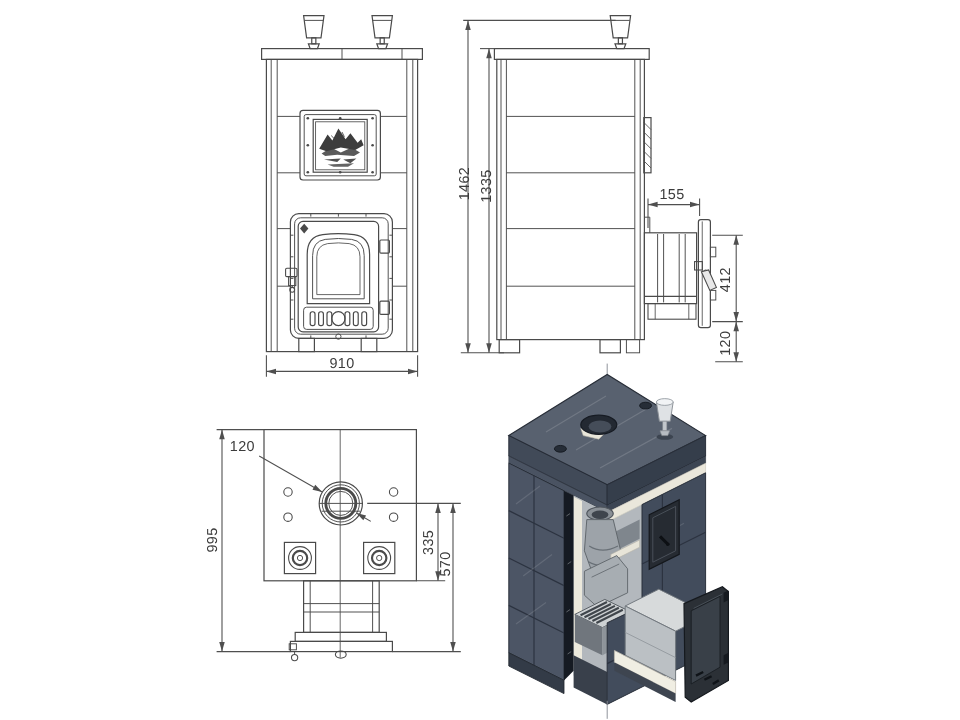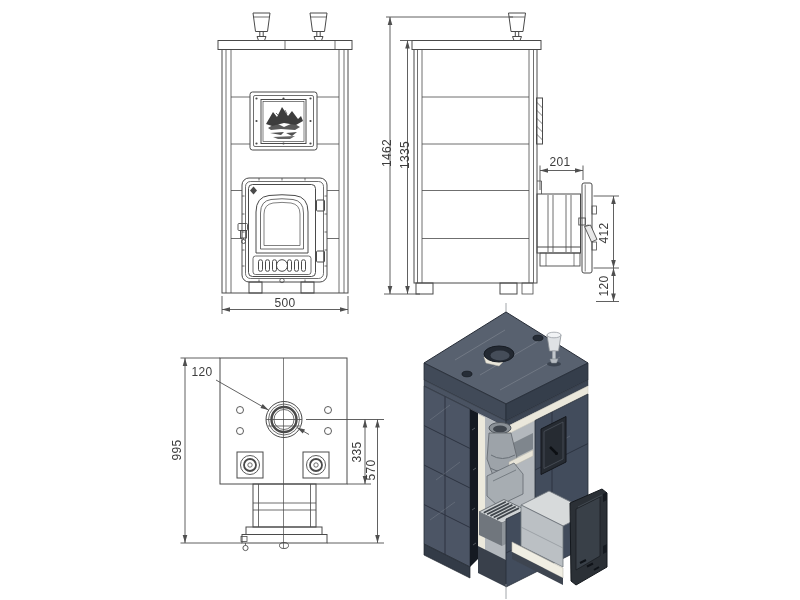--- a/index.html
+++ b/index.html
@@ -335,24 +335,24 @@
         <line x1="587" y1="566.5" x2="593" y2="563.5"></line>
         <line x1="594" y1="570" x2="599" y2="567"></line>
       </g>
       <polygon points="603,494 607,492 607,500 603,502" fill="#161a20"></polygon>
       <polygon points="603,546 607,544 607,552 603,554" fill="#161a20"></polygon>
     </g>
     <line x1="506" y1="584" x2="506" y2="599" stroke="#8a8f96" stroke-width="0.8"></line>
   </g>
 </svg>
 
-<div class="dim-label" style="left:255px;top:295.5px">500</div>
+<div class="dim-label" style="left:255px;top:295.5px">910</div>
 <div class="dim-label rot" style="left:357px;top:146px">1462</div>
 <div class="dim-label rot" style="left:375px;top:148px">1335</div>
-<div class="dim-label" style="left:530px;top:155px">201</div>
+<div class="dim-label" style="left:530px;top:155px">155</div>
 <div class="dim-label rot" style="left:574px;top:226px">412</div>
 <div class="dim-label rot" style="left:574px;top:279px">120</div>
 <div class="dim-label" style="left:172px;top:365px">120</div>
 <div class="dim-label rot" style="left:147px;top:443px">995</div>
 <div class="dim-label rot" style="left:327px;top:445px">335</div>
 <div class="dim-label rot" style="left:341px;top:463px">570</div>
 
 </div>
 
 </body></html>

